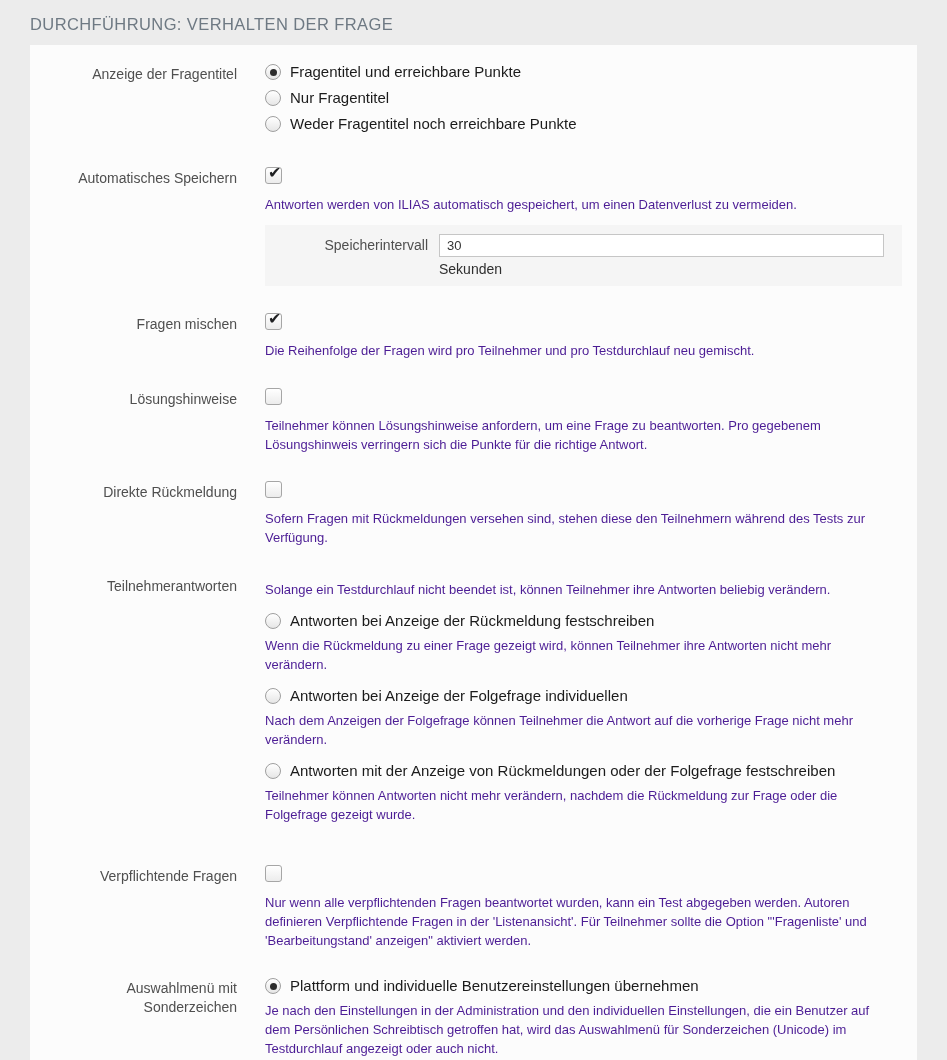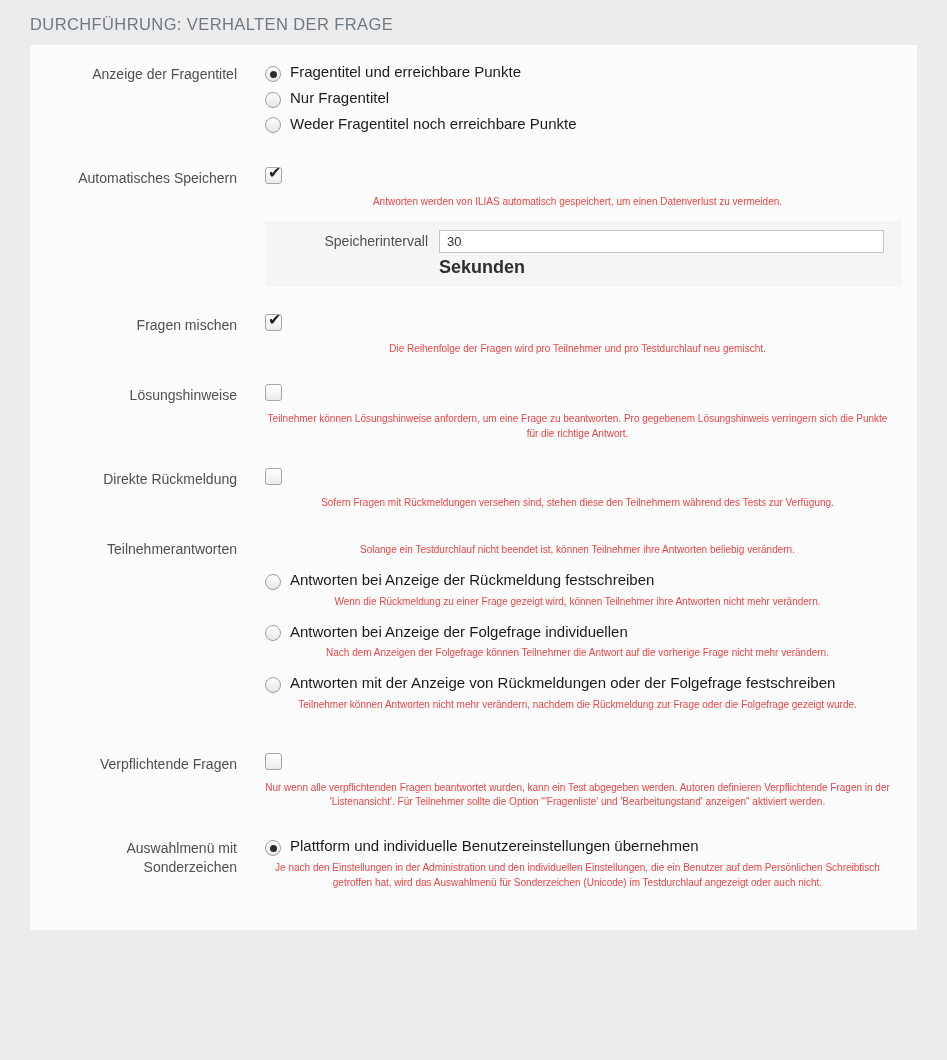--- a/index.html
+++ b/index.html
@@ -68,29 +68,28 @@
   .radio.selected::after {
     content: "";
     position: absolute;
     width: 7px; height: 7px;
     left: 4px; top: 4px;
     border-radius: 50%;
     background: #2c2c2c;
   }
 
   .option { margin-bottom: 7px; }
-  .option-line { display: flex; align-items: flex-end; }
+  .option-line { display: flex; align-items: flex-start; }
   .option-label { font-size: 15px; color: #1b1b1b; line-height: 1.25; }
   .desc {
-    font-size: 10px;
-    color: #ef4444;
+    font-size: 13px;
+    color: #4c1d95;
     line-height: 1.48;
     margin-top: 5px;
     max-width: 625px;
-    text-align: center;
   }
   .option .desc { margin-left: 0; margin-bottom: 13px; }
   .cb-desc { margin-top: 7px; }
 
   
   .subblock {
     margin-top: 11px;
     background: #f5f5f5;
     display: flex;
     padding: 9px 15px 9px 0;
@@ -108,21 +107,21 @@
     width: 445px;
     height: 23px;
     border: 1px solid #c6c6c6;
     background: #fff;
     padding: 10px 7px;
     font-size: 13px;
     color: #333;
     font-family: "Liberation Sans", sans-serif;
     outline: none;
   }
-  .unit { font-size: 18px; color: #2f2f2f; margin-top: 4px; font-weight: bold; }
+  .unit { font-size: 14px; color: #2f2f2f; margin-top: 4px; }
 </style>
 </head>
 <body>
 
 <div class="page">
   <div class="section-title">DURCHFÜHRUNG: VERHALTEN DER FRAGE</div>
   <div class="panel" id="form-panel">
       <div class="row">
         <div class="label-col">Anzeige der Fragentitel</div>
         <div class="ctrl-col">

